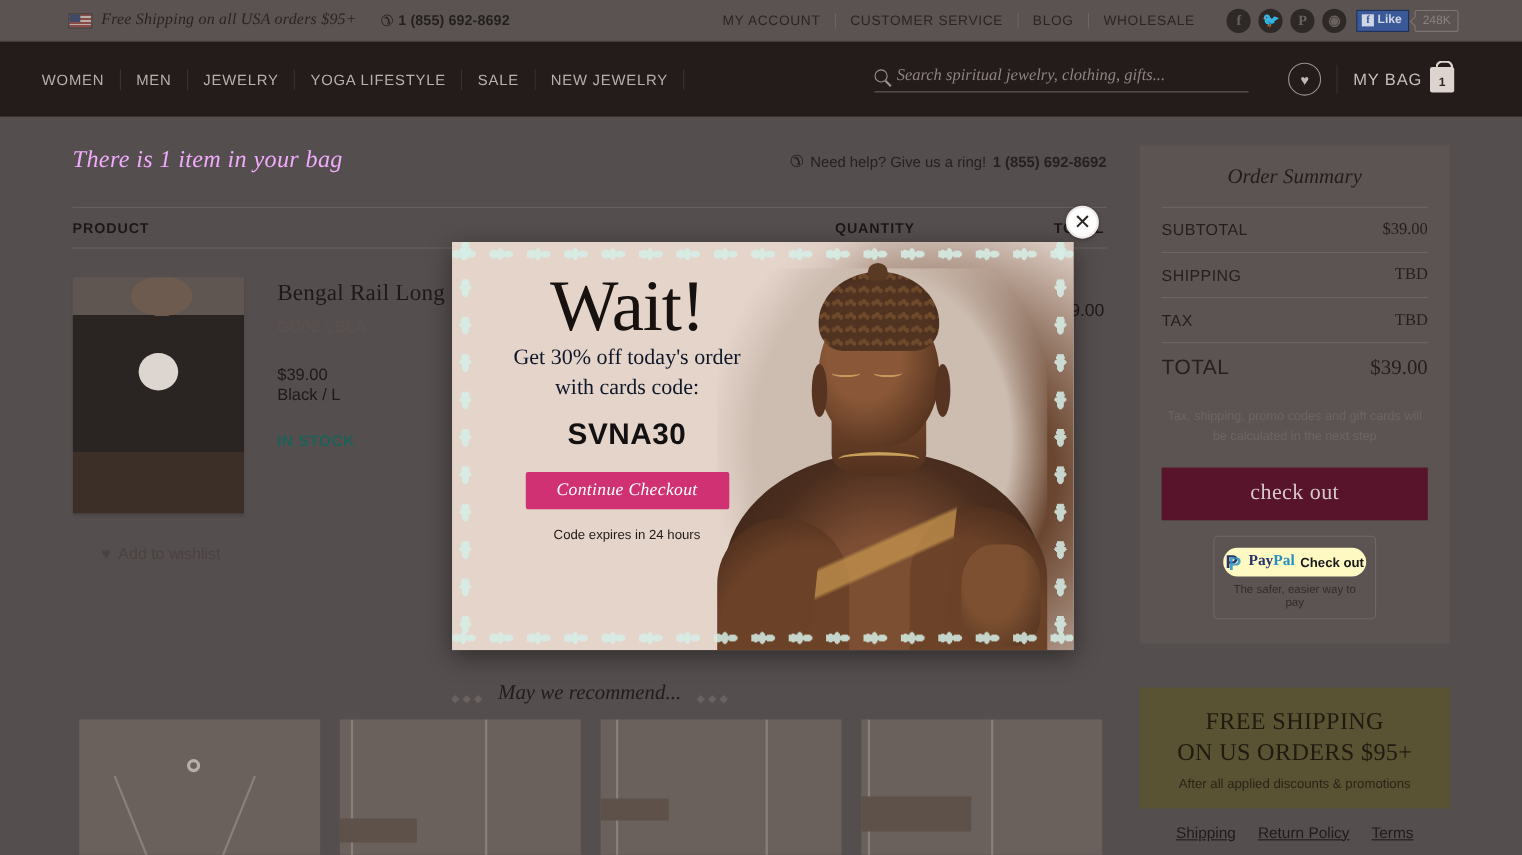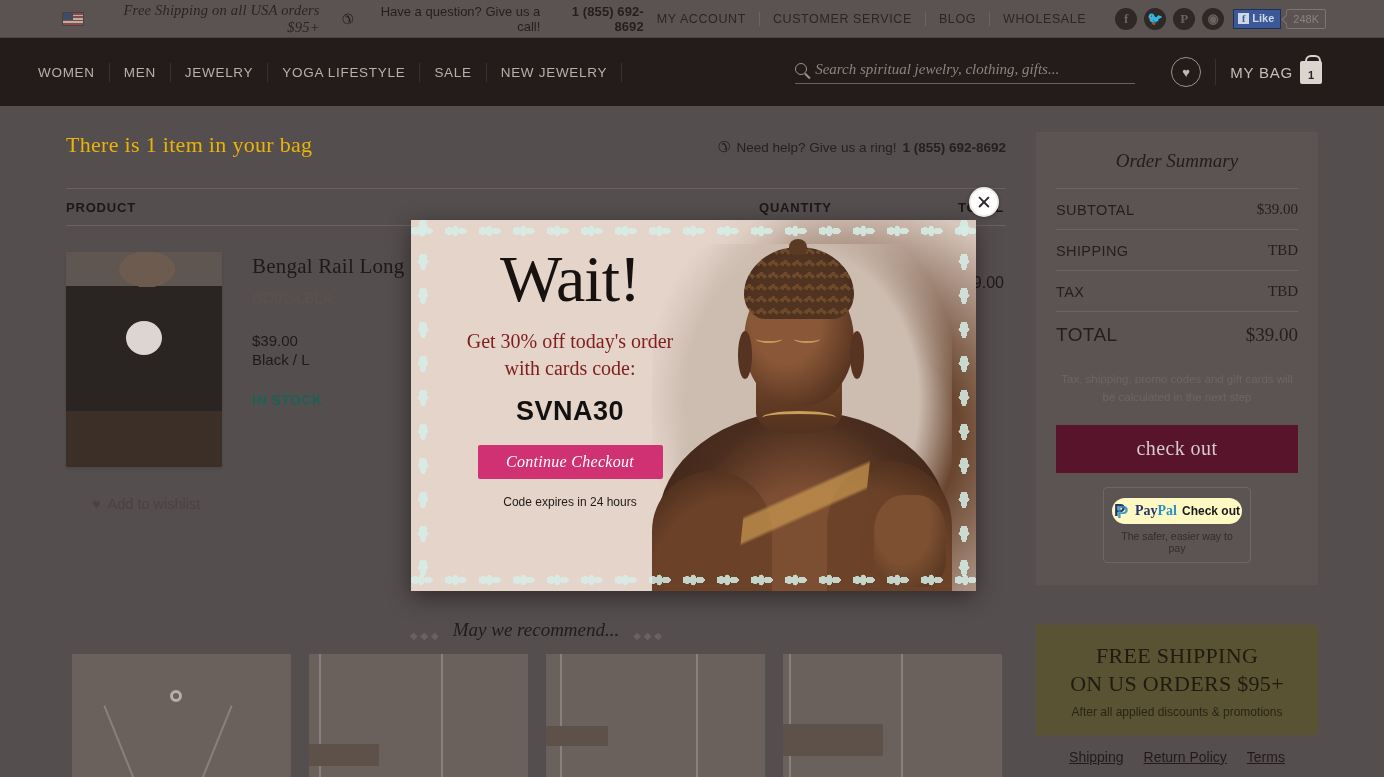--- a/index.html
+++ b/index.html
@@ -138,22 +138,22 @@
     content:""; position:absolute; top:-6px; left:5px; width:12px; height:10px;
     border:2px solid #ddd3cf; border-bottom:none; border-radius:6px 6px 0 0;
   }
   .bag-count { font-size:11px; font-weight:bold; color:#2b2321; margin-bottom:3px; }
 
   
   .content { position:absolute; top:106px; left:0; width:1384px; height:671px; }
 
   .cart-col { position:absolute; left:66px; top:26px; width:940px; }
   .bag-title {
-    font-family:"Liberation Serif", serif; 
-    font-size:22px; color:#eab308; letter-spacing:.3px;
+    font-family:"Liberation Serif", serif; font-style:italic;
+    font-size:22px; color:#f0abfc; letter-spacing:.3px;
   }
   .need-help {
     position:absolute; right:0; top:6px; display:flex; align-items:center; gap:6px;
     font-size:13.5px; color:#262020;
   }
   .need-help b { font-weight:bold; }
   .need-ico { font-size:15px; transform:scaleX(-1); }
 
   .tbl-head {
     position:absolute; top:56px; left:0; width:940px; height:38px;
@@ -399,22 +399,22 @@
   }
 
   .modal-text {
     position:absolute; left:24px; top:26px; width:270px; text-align:center;
   }
   .m-wait {
     font-family:"Liberation Serif", serif; font-size:66px; color:#17120f;
     line-height:1; letter-spacing:-1px;
   }
   .m-sub {
-    font-family:"Liberation Serif", serif; font-size:20px; color:#7f1d1d;
-    line-height:1.35; margin-top:16px;
+    font-family:"Liberation Serif", serif; font-size:20px; color:#0f172a;
+    line-height:1.35; 
   }
   .m-code {
     font-size:27px; font-weight:bold; color:#121010; letter-spacing:.5px; margin-top:14px;
   }
   .m-btn {
     display:block; width:185px; height:34px; margin:18px auto 0;
     background:#cf3172; color:#fff; border:none; border-radius:2px;
     font-family:"Liberation Serif", serif; font-style:italic; font-size:16px;
     letter-spacing:.3px; cursor:pointer;
   }
@@ -436,21 +436,20 @@
   <div class="page"></div>
 
   <div class="topbar">
     <div class="topbar-left">
       <div style="display:flex;align-items:center;gap:8px;">
         <span class="flag"></span>
         <span class="ship-txt">Free Shipping on all USA orders $95+</span>
       </div>
       <div class="phone-grp">
         <span class="phone-ico">✆</span>
-        <span>Have a question? Give us a call!</span>
         <span class="phone-num">1 (855) 692-8692</span>
       </div>
     </div>
     <div class="topbar-right">
       <a class="tlink" href="#">MY ACCOUNT</a>
       <a class="tlink" href="#">CUSTOMER SERVICE</a>
       <a class="tlink" href="#">BLOG</a>
       <a class="tlink" href="#">WHOLESALE</a>
       <div class="socials">
         <span class="sico">f</span>

